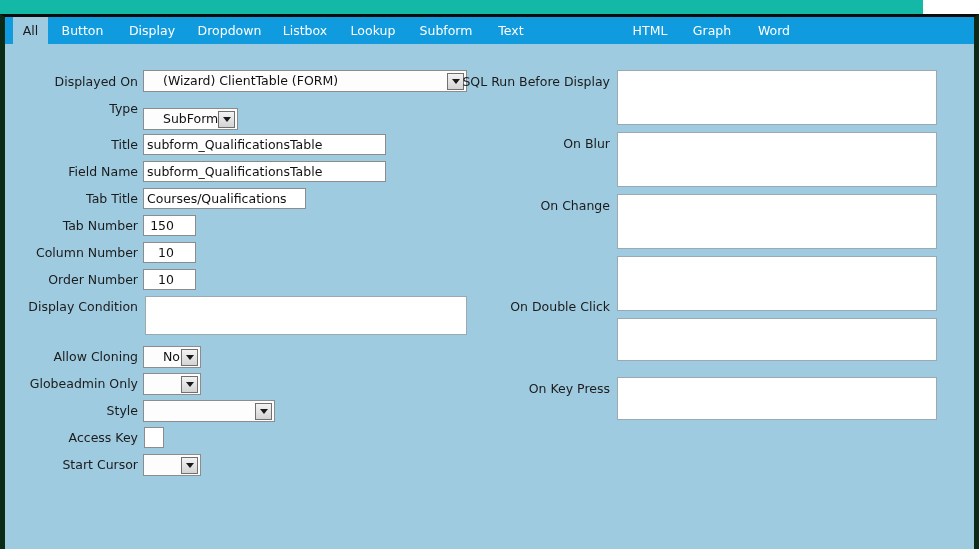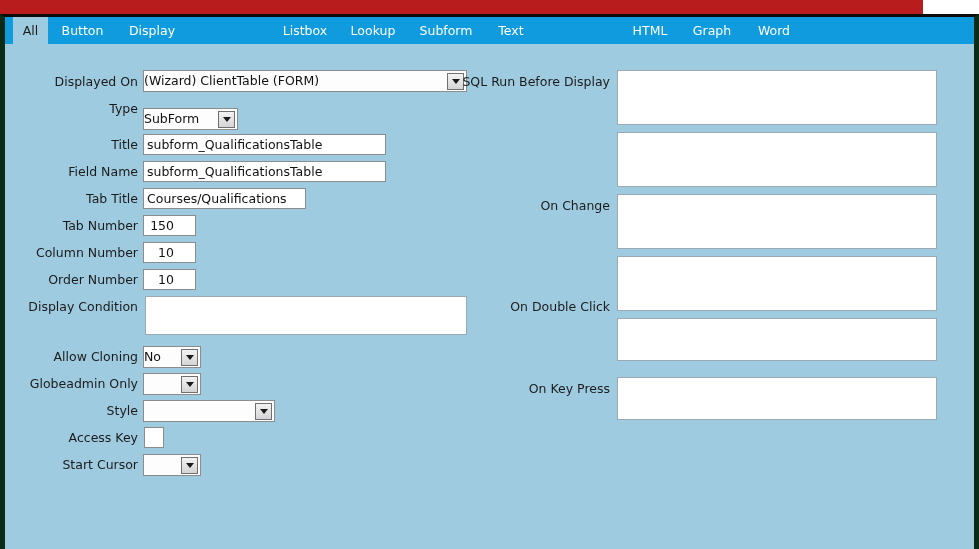--- a/index.html
+++ b/index.html
@@ -13,21 +13,21 @@
     font-family: "DejaVu Sans", sans-serif;
     overflow: hidden;
   }
 
   .app-window {
     position: absolute;
     left: 0;
     top: 0;
     width: 923px;
     height: 549px;
-    background: #b91c1c;
+    background: #14b8a6;
   }
 
   
   .frame {
     position: absolute;
     left: 0px;
     top: 14px;
     width: 979px;
     height: 535px;
     box-sizing: border-box;
@@ -110,21 +110,21 @@
     border: 1px solid #8c8c8c;
     height: 22px;
     display: flex;
     align-items: center;
     position: relative;
   }
   .sel .val {
     font-family: "DejaVu Sans", sans-serif;
     font-size: 12.5px;
     color: #111111;
-    padding-left: 0;
+    padding-left: 19px;
     line-height: 20px;
     white-space: nowrap;
     overflow: hidden;
     flex: 1;
   }
   .sel .arrowbox {
     width: 17px;
     height: 17px;
     margin-right: 2px;
     background: linear-gradient(#f3f3f3, #d4d4d4);
@@ -165,20 +165,23 @@
     <div class="tabstrip">
       <div class="tab active" style="position:absolute;left:8px;width:35px;">
           <span>All</span>
         </div>
       <div class="tab" style="position:absolute;left:43px;width:69px;">
           <span>Button</span>
         </div>
       <div class="tab" style="position:absolute;left:112px;width:70px;">
           <span>Display</span>
         </div>
+      <div class="tab" style="position:absolute;left:182px;width:85px;">
+          <span>Dropdown</span>
+        </div>
       <div class="tab" style="position:absolute;left:267px;width:66px;">
           <span>Listbox</span>
         </div>
       <div class="tab" style="position:absolute;left:333px;width:70px;align-items:center;">
           <span>Lookup</span>
         </div>
       <div class="tab" style="position:absolute;left:403px;width:76px;">
           <span>Subform</span>
         </div>
       <div class="tab" style="position:absolute;left:479px;width:54px;">
@@ -265,20 +268,21 @@
       <div class="sel" style="position:absolute;left:138px;top:410px;width:58px;">
         <span class="val"></span>
         <span class="arrowbox">
             <i></i>
           </span>
       </div>
 
       <div class="lbl" style="position:absolute;left:440px;top:30px;width:165px;">SQL Run Before Display</div>
       <div class="ta" style="position:absolute;left:612px;top:26px;width:320px;height:55px;" placeholder=""></div>
 
+      <div class="lbl" style="position:absolute;left:440px;top:92px;width:165px;">On Blur</div>
       <div class="ta" style="position:absolute;left:612px;top:88px;width:320px;height:55px;" placeholder=""></div>
 
       <div class="lbl" style="position:absolute;left:440px;top:154px;width:165px;">On Change</div>
       <div class="ta" style="position:absolute;left:612px;top:150px;width:320px;height:55px;" placeholder=""></div>
 
       <div class="lbl" style="position:absolute;left:440px;top:216px;width:165px;margin-top:39px;">On Double Click</div>
       <div class="ta" style="position:absolute;left:612px;top:212px;width:320px;height:55px;" placeholder=""></div>
 
       <div class="ta" style="position:absolute;left:612px;top:274px;width:320px;height:43px;" placeholder=""></div>
 

